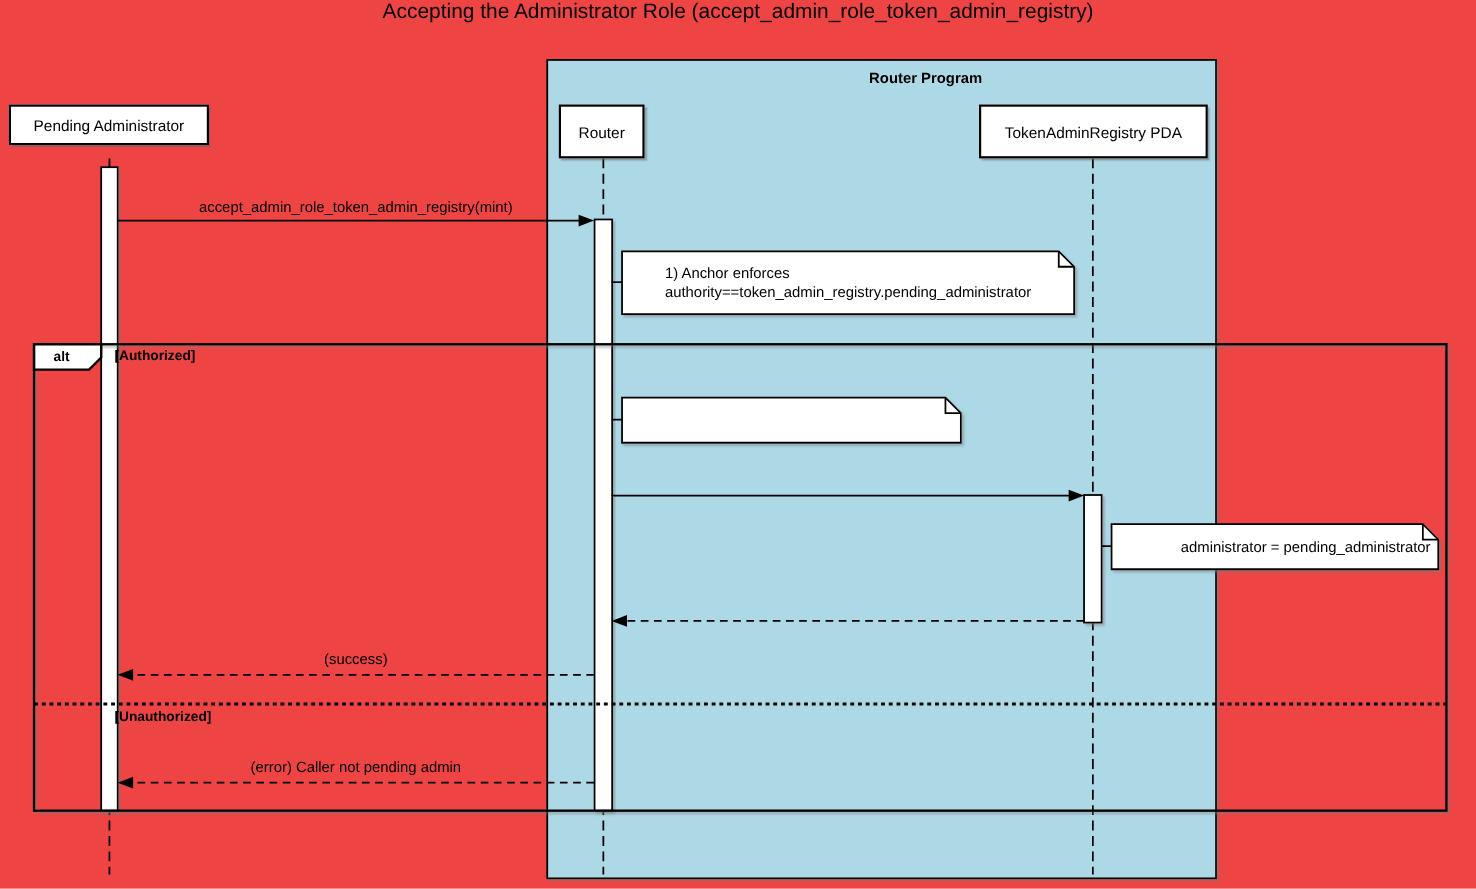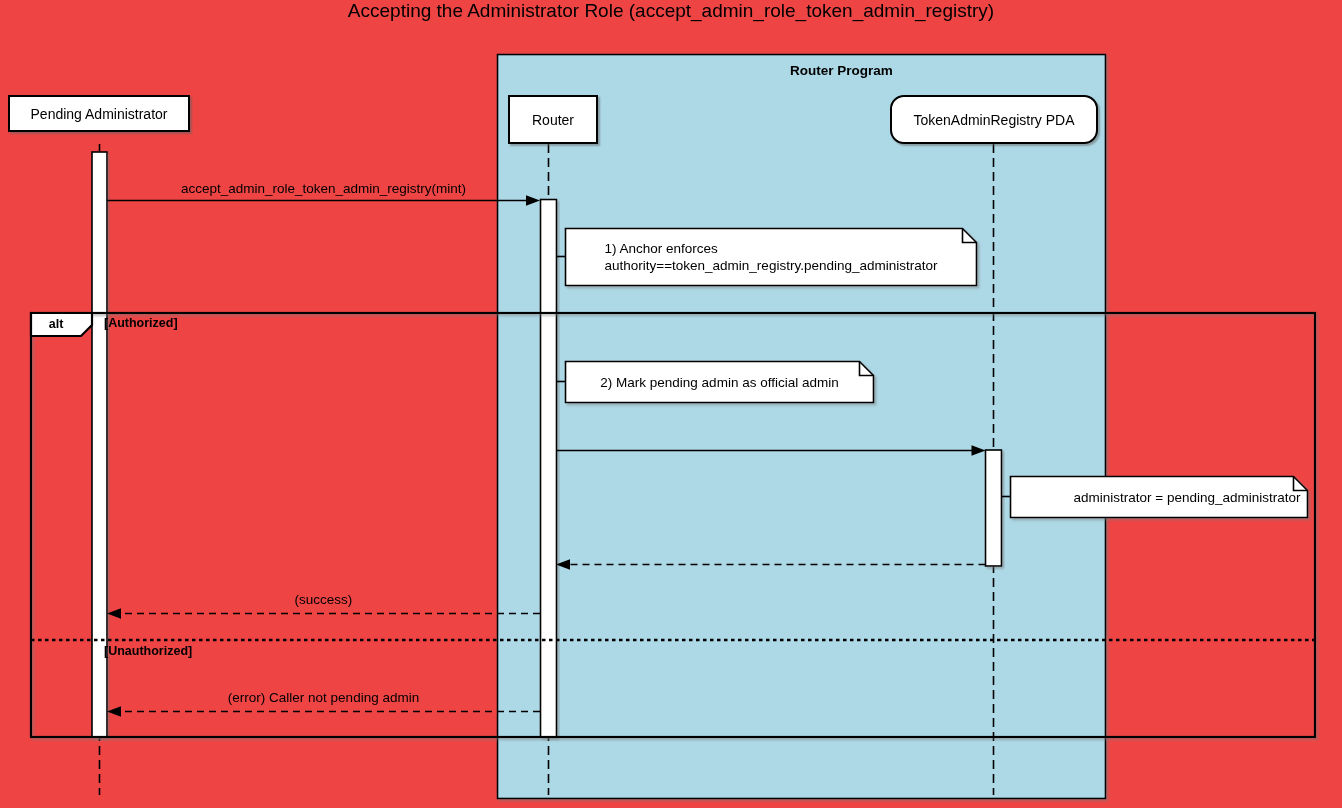--- a/index.html
+++ b/index.html
@@ -78,37 +78,34 @@
     <path d="M31,313 L92,313 L92,325 L81,336 L31,336 Z" fill="#fff" stroke="#000" stroke-width="2.2"></path>
   </svg>
 
   <div class="lbl title">Accepting the Administrator Role (accept_admin_role_token_admin_registry)</div>
 
   <div class="lbl program-label">Router Program</div>
 
   <div class="participant center" style="left:8px;top:95px;width:182px;height:37px;">
     <span>Pending Administrator</span>
   </div>
-  <div class="participant center" style="left:508px;top:95px;width:90px;height:49px;">
+  <div class="participant center" style="left:508px;top:95px;width:78px;height:49px;">
     <span>Router</span>
   </div>
-  <div class="participant center" style="left:890px;top:95px;width:208px;height:49px;border-radius:14px;">
+  <div class="participant center" style="left:890px;top:95px;width:208px;height:49px;">
     <span>TokenAdminRegistry PDA</span>
   </div>
 
   <div class="lbl msg-label center" style="left:107px;top:592px;width:433px;">(success)</div>
   <div class="lbl msg-label center" style="left:107px;top:181px;width:433px;">accept_admin_role_token_admin_registry(mint)</div>
   <div class="lbl msg-label center" style="left:107px;top:690px;width:433px;">(error) Caller not pending admin</div>
 
   <div class="lbl note-text center" style="left:566px;top:229px;width:410px;height:56px;">
     <span>1) Anchor enforces
 authority==token_admin_registry.pending_administrator</span>
-  </div>
-  <div class="lbl note-text center" style="left:566px;top:362px;width:307px;height:40px;">
-    <span>2) Mark pending admin as official admin</span>
   </div>
   <div class="lbl note-text center" style="left:1011px;top:477px;width:352px;height:40px;">
     <span>administrator = pending_administrator</span>
   </div>
 
   <div class="lbl alt-op center" style="left:31px;top:313px;width:50px;height:22px;">alt</div>
   <div class="lbl guard" style="left:104px;top:316px;">[Authorized]</div>
   <div class="lbl guard" style="left:104px;top:644px;">[Unauthorized]</div>
 
 </div>

